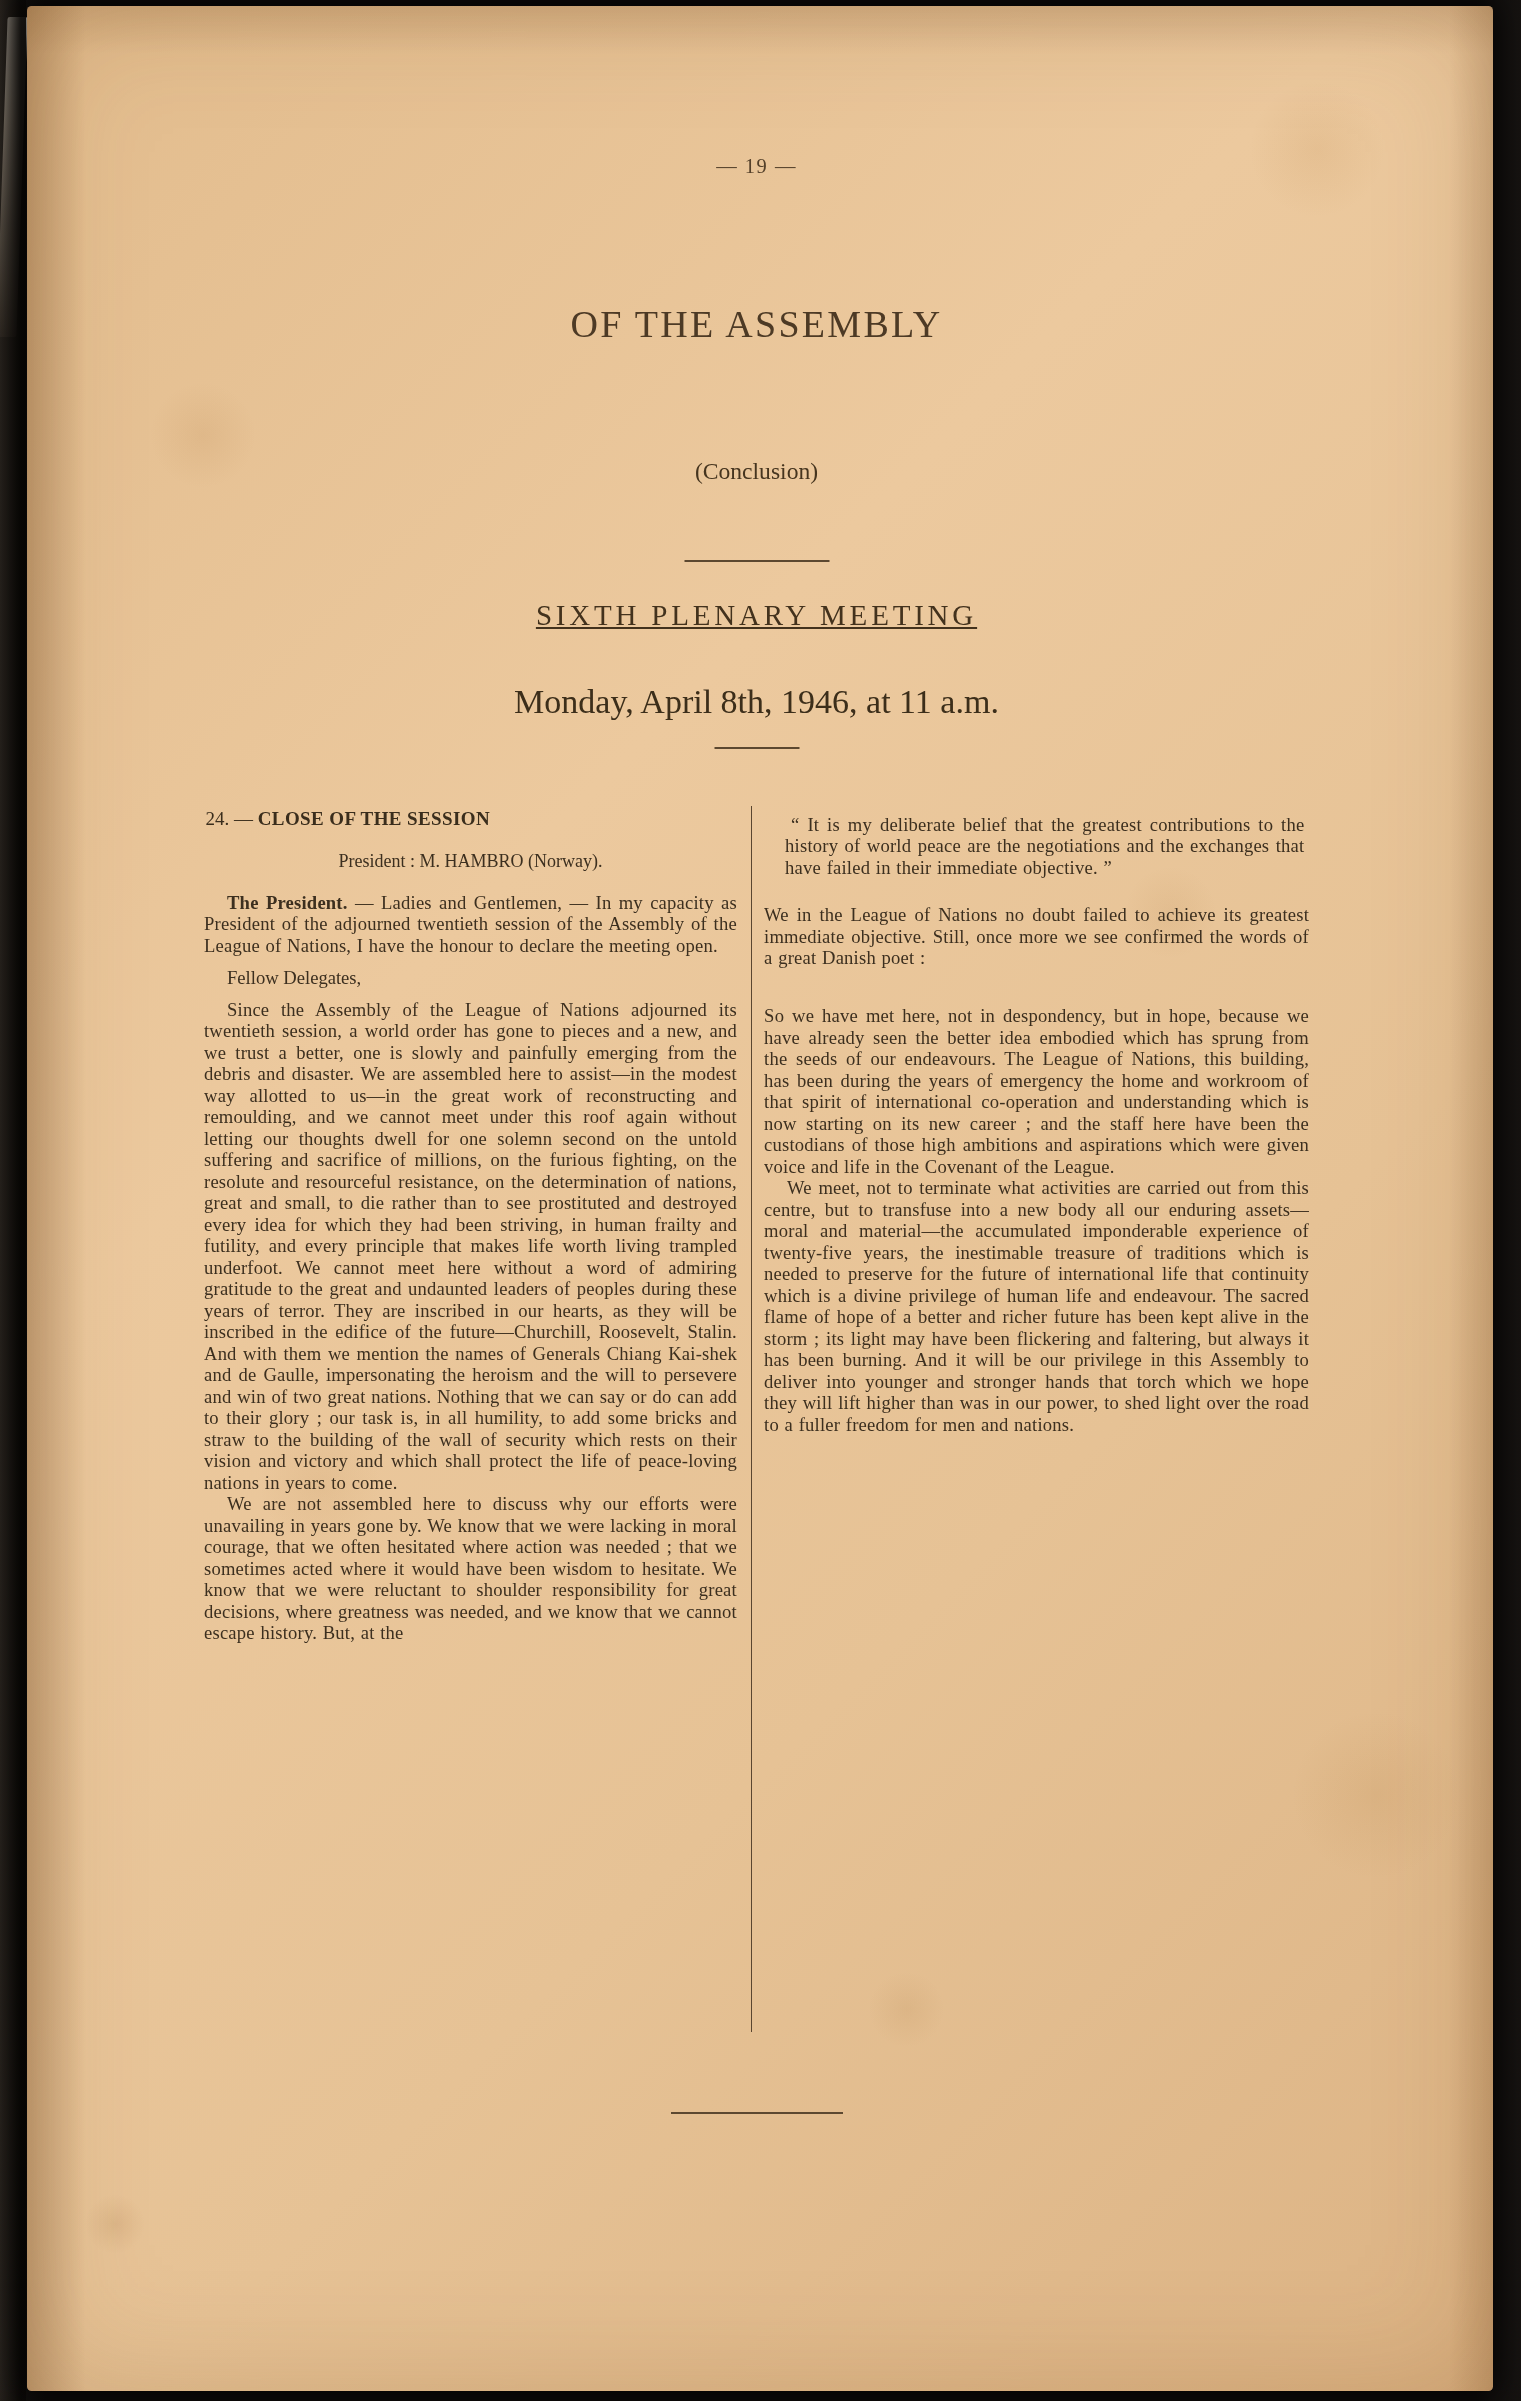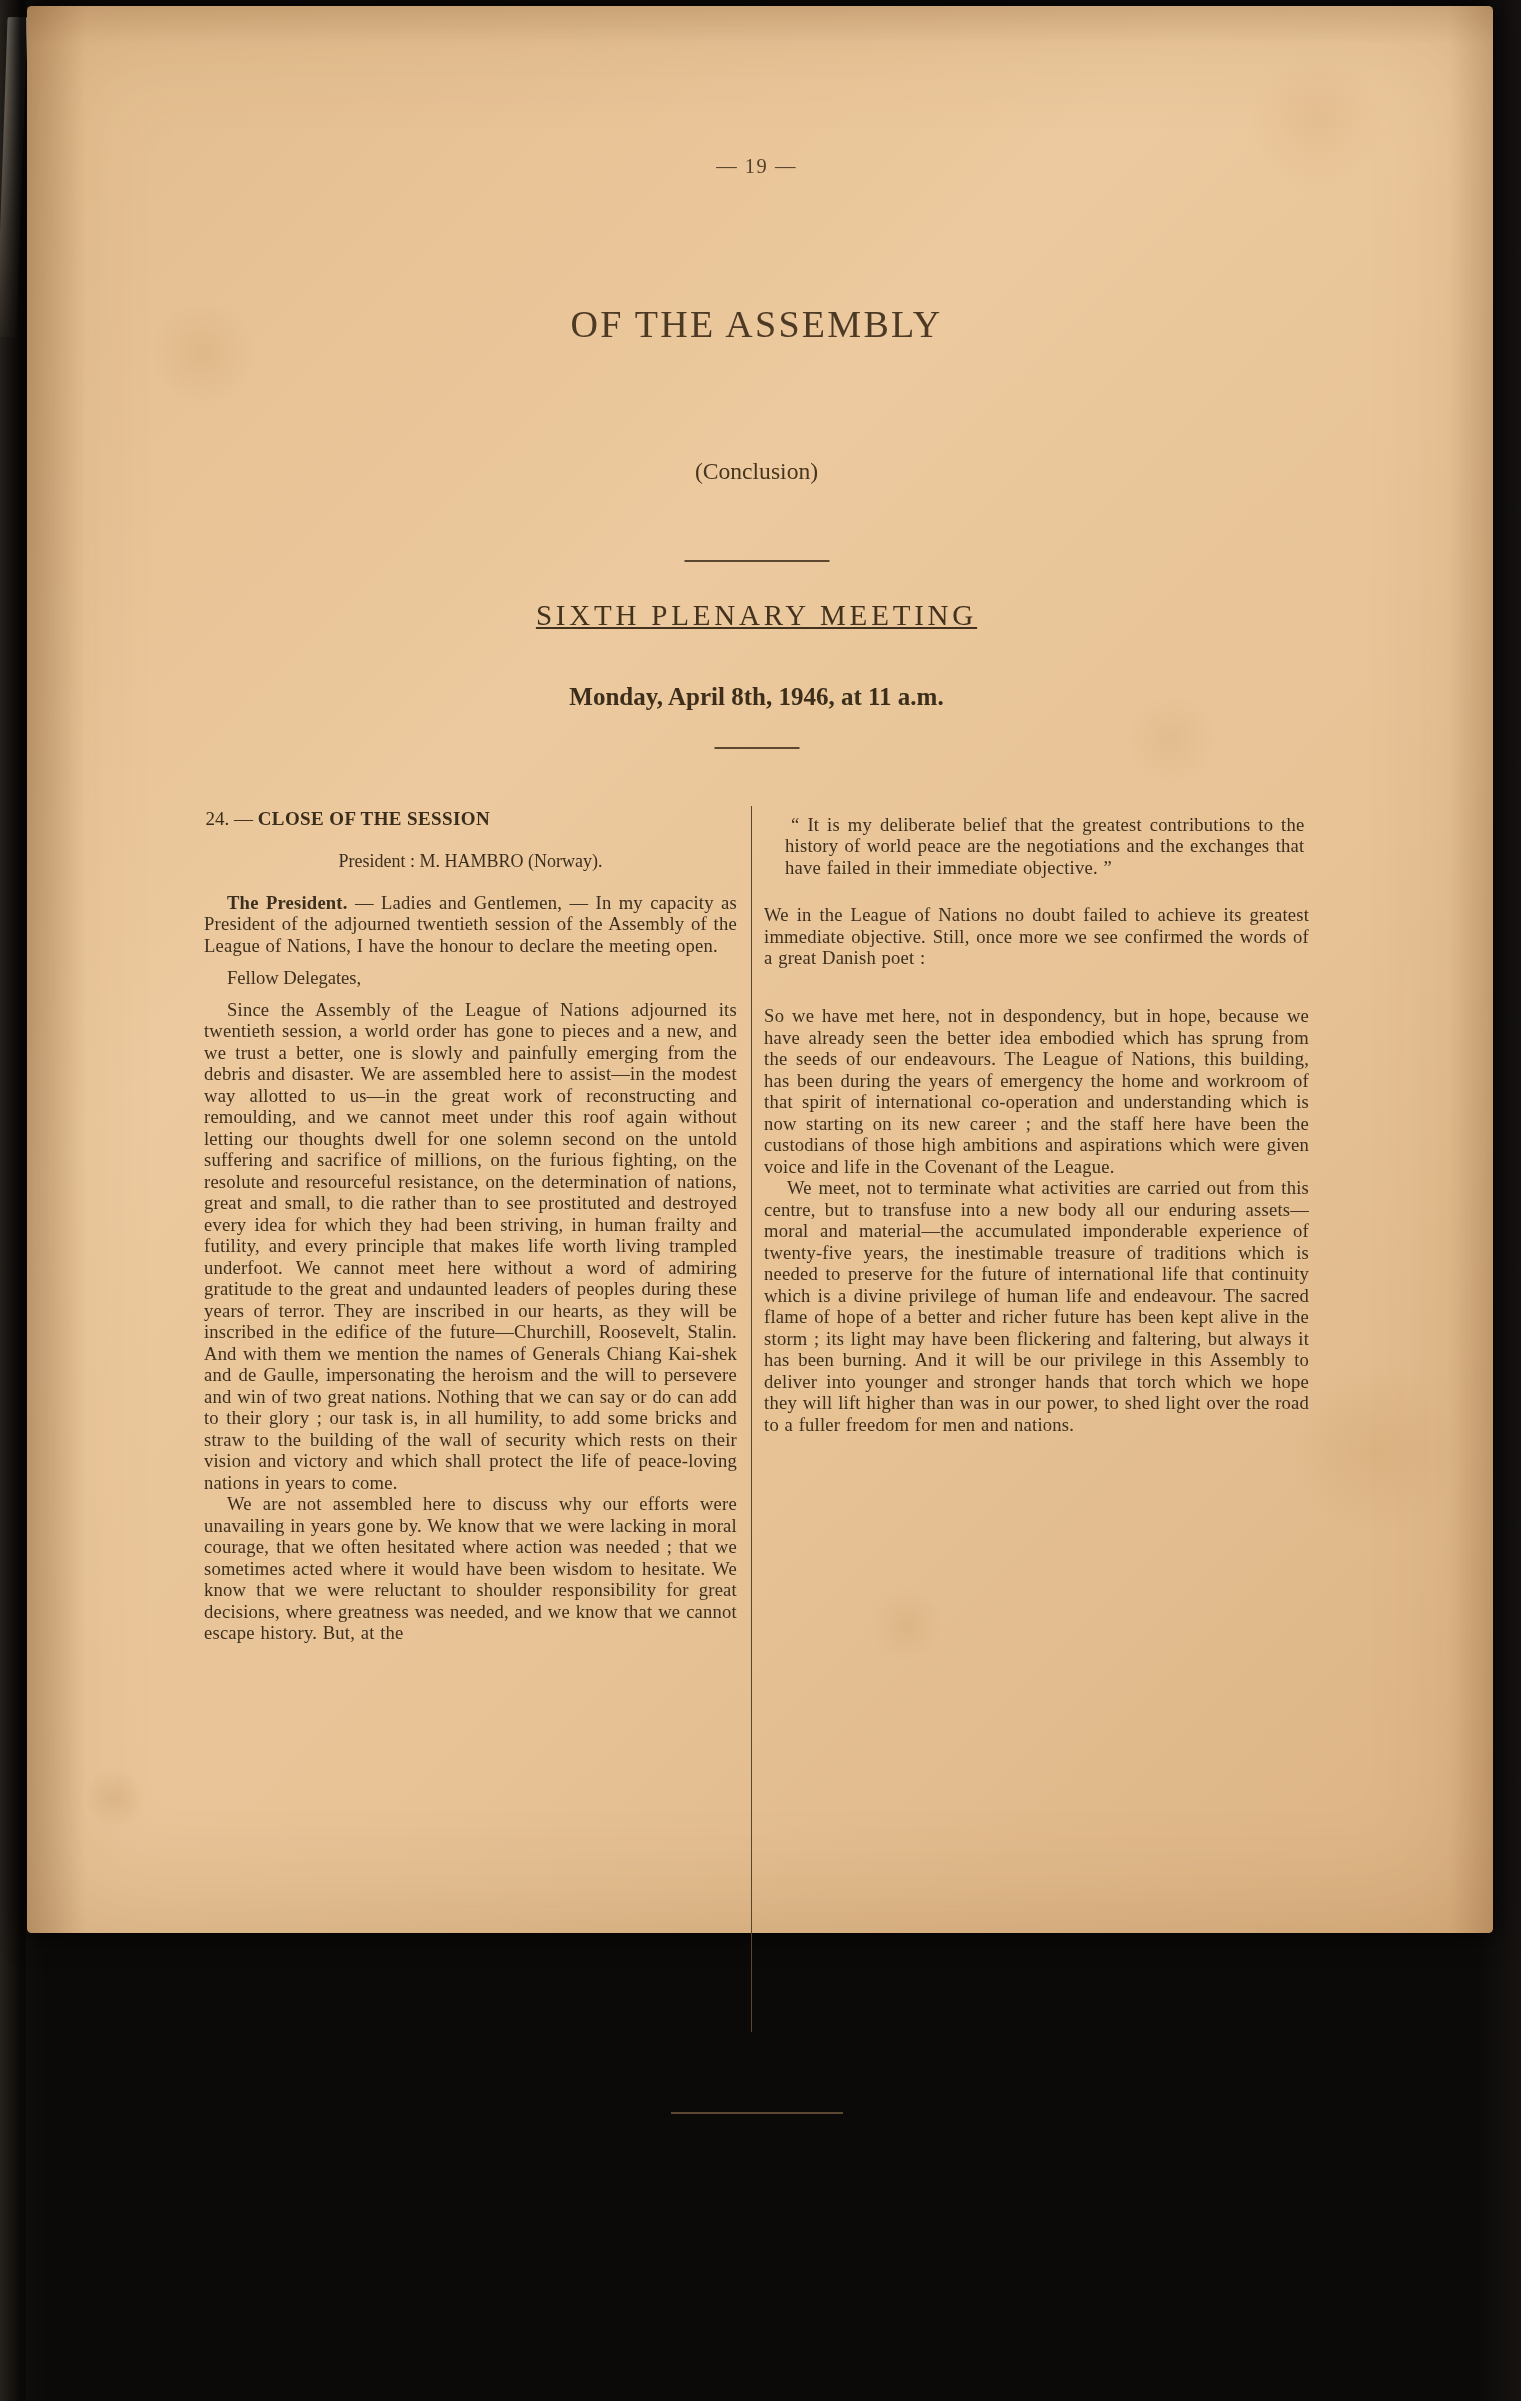--- a/index.html
+++ b/index.html
@@ -20,21 +20,21 @@
     background:linear-gradient(180deg,#d6cfc2 0%, #a99f90 30%, #5d564c 65%, #221e19 100%);
     transform:skewX(-2deg);
     border-radius:2.3px;
     opacity:.9;
   }
   .spine-shadow {
     position:absolute; left:0; top:0; width:26px; height:100%;
     background:linear-gradient(90deg, rgba(70,60,50,.35), rgba(10,8,6,.9) 80%);
   }
   .page {
-    position:absolute; left:27px; top:6px; width:1466px; height:1927px;
+    position:absolute; left:27px; top:6px; width:1466px; height:2385px;
     border-radius:4.6px;
     color:#3c2f1f;
     background:
       radial-gradient(circle 68px at 88% 6%,  rgba(170,110,45,.10), rgba(170,110,45,0) 100%),
       radial-gradient(circle 53px at 12% 18%, rgba(160,100,40,.10), rgba(160,100,40,0) 100%),
       radial-gradient(circle 46px at 78% 38%, rgba(150,95,35,.08),  rgba(150,95,35,0) 100%),
       radial-gradient(circle 61px at 20% 62%, rgba(150,95,35,.08),  rgba(150,95,35,0) 100%),
       radial-gradient(circle 38px at 60% 84%, rgba(150,95,35,.09),  rgba(150,95,35,0) 100%),
       radial-gradient(circle 84px at 92% 75%, rgba(160,105,40,.10), rgba(160,105,40,0) 100%),
       radial-gradient(circle 30px at 6% 93%,  rgba(140,85,30,.12),  rgba(140,85,30,0) 100%),
@@ -61,21 +61,21 @@
   .rule { position:absolute; left:50%; transform:translateX(-50%); background:#5c4830; height:2.3px; }
   .rule1 { top:554px; width:145px; }
   .rule2 { top:741px; width:85px; }
   .rule3 { top:2106px; width:172px; }
   .meeting-heading {
     position:absolute; top:593px; width:100%; text-align:center;
     font-size:29px; letter-spacing:3.8px; color:#43321d;text-decoration:underline;
   }
   .meeting-datetime {
     position:absolute; top:677px; width:100%; text-align:center;
-    font-size:25px; font-weight:bold; color:#3c2e1a;
+    font-size:34px; font-weight:normal; color:#3c2e1a;
   }
 
   .columns {
     position:absolute; top:797px; left:0; width:1105px;
     display:flex; align-items:stretch; min-height:1229px;
   }
   .col-left  { width:533px; }
   .col-divider { width:1.5px; background:#5a4630; margin:3px 12px 0 13.7px; }
   .col-right { width:545px; }
 

